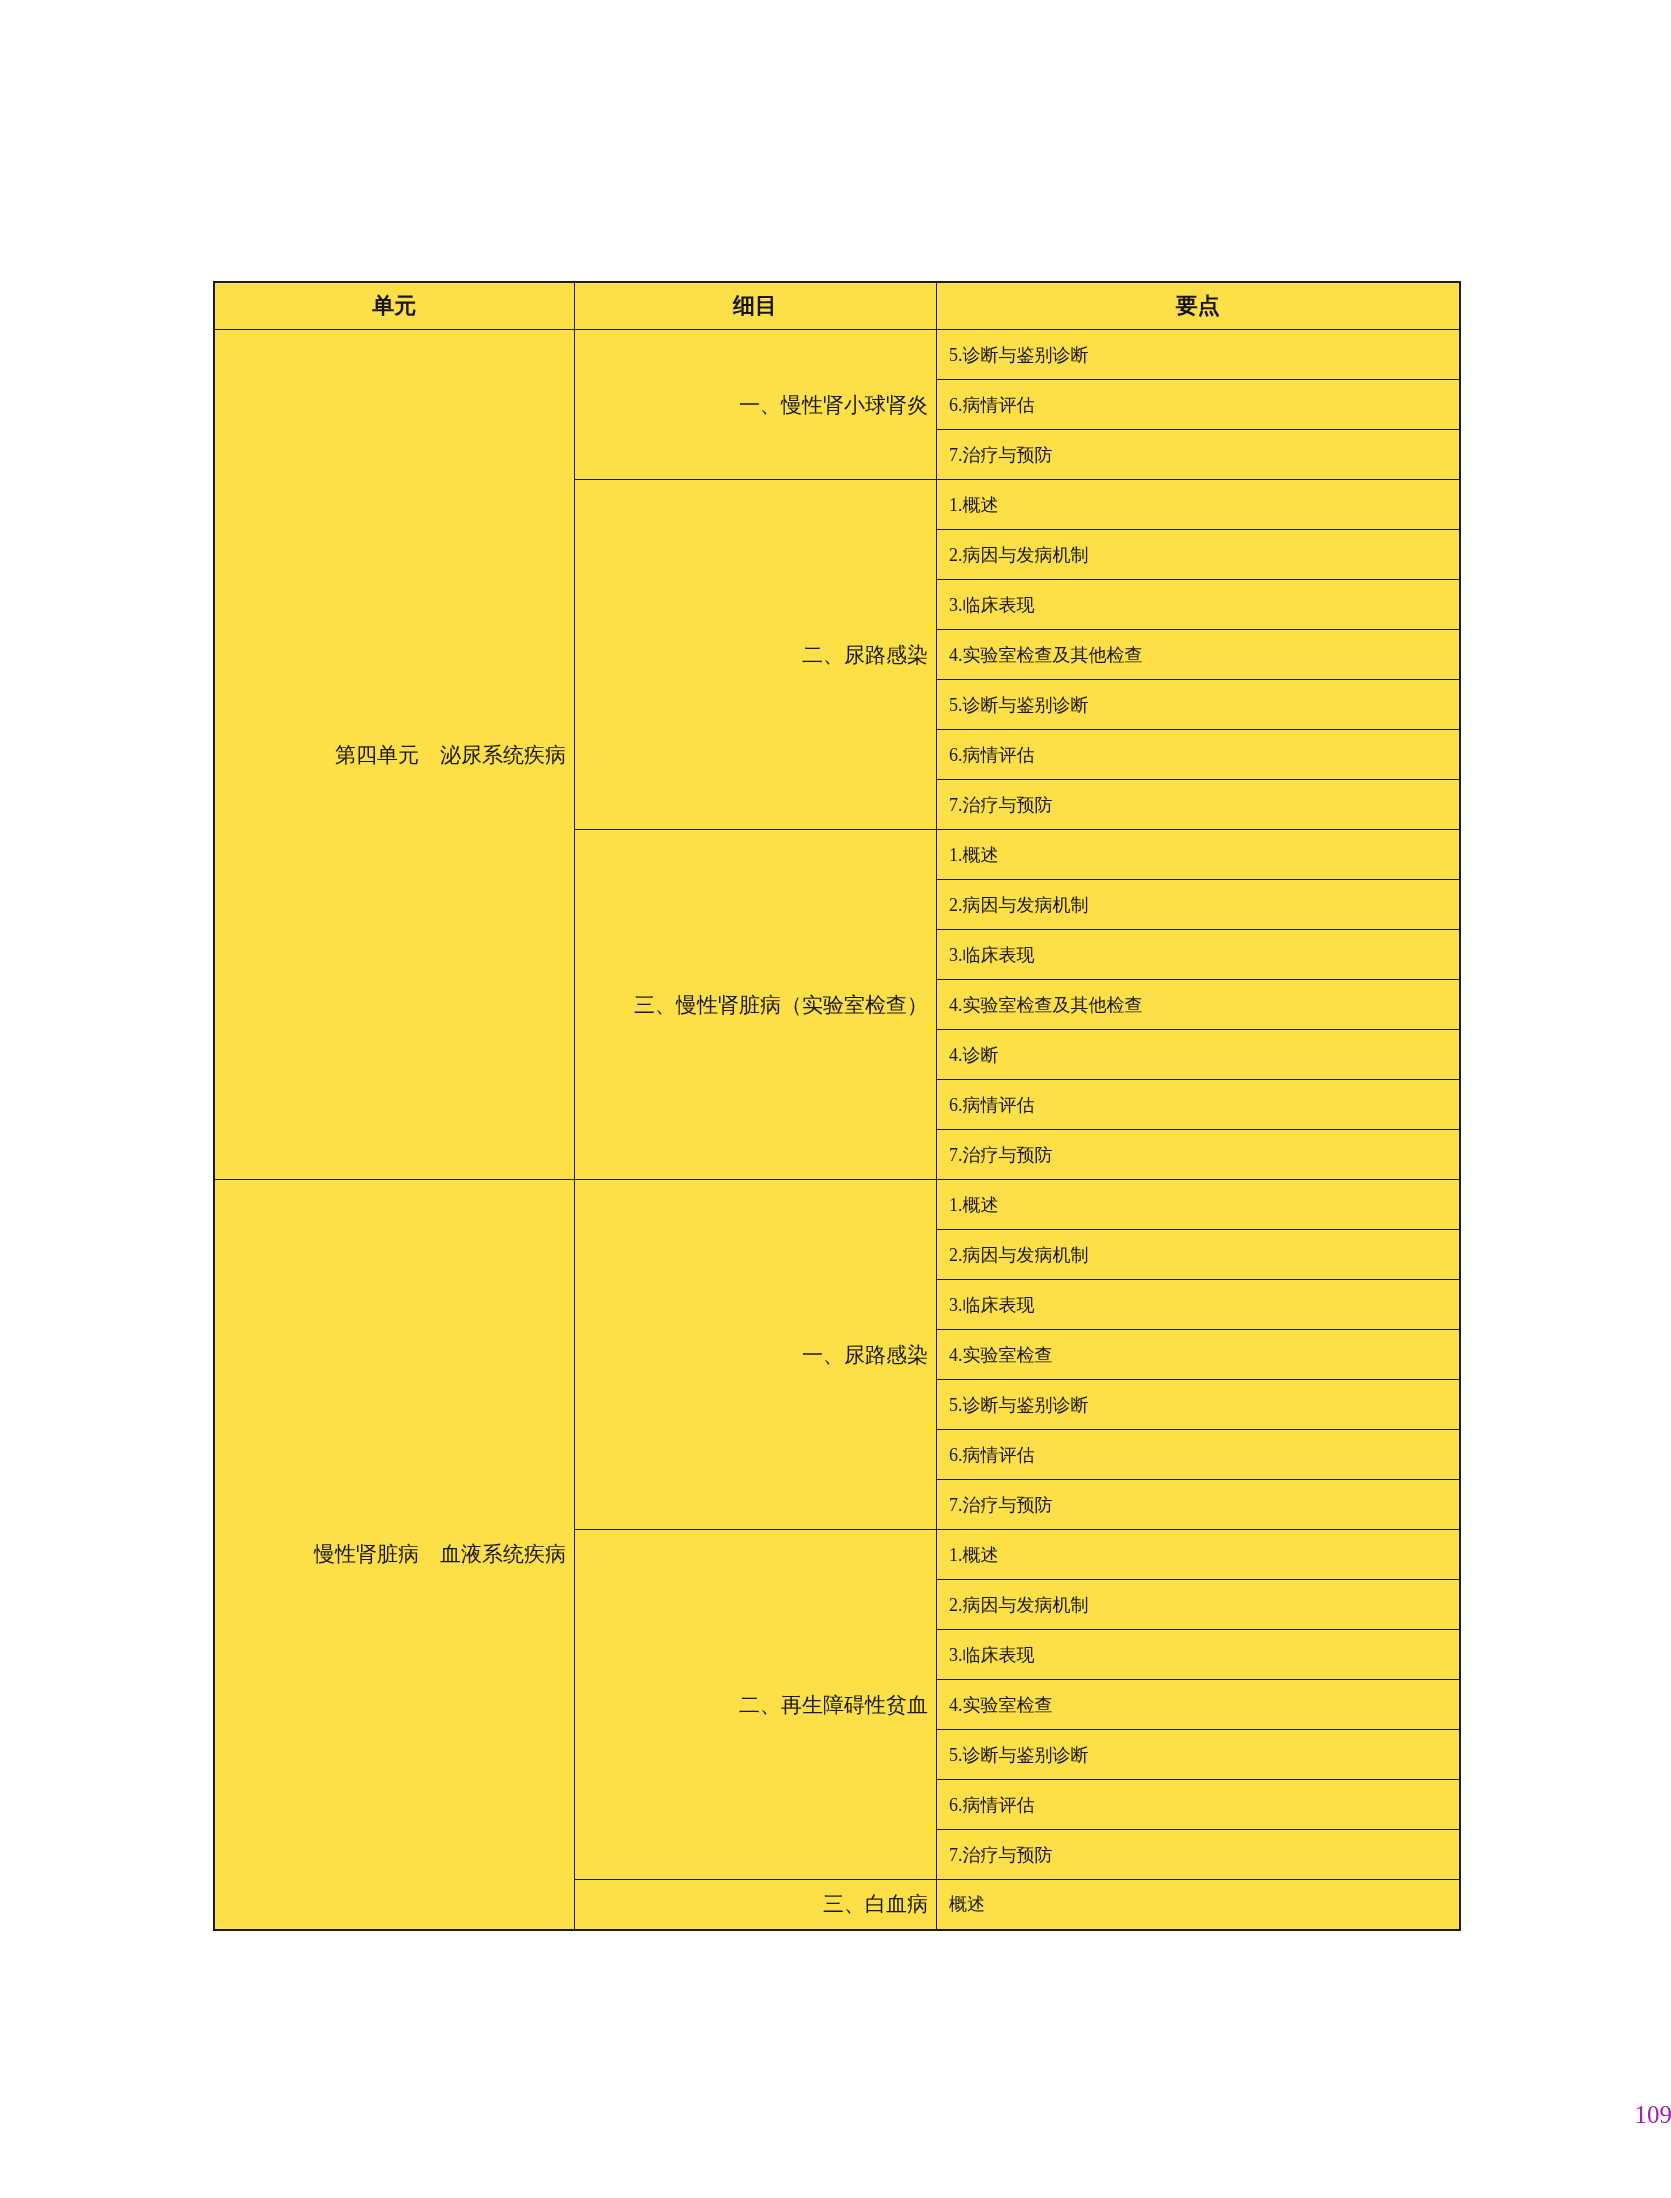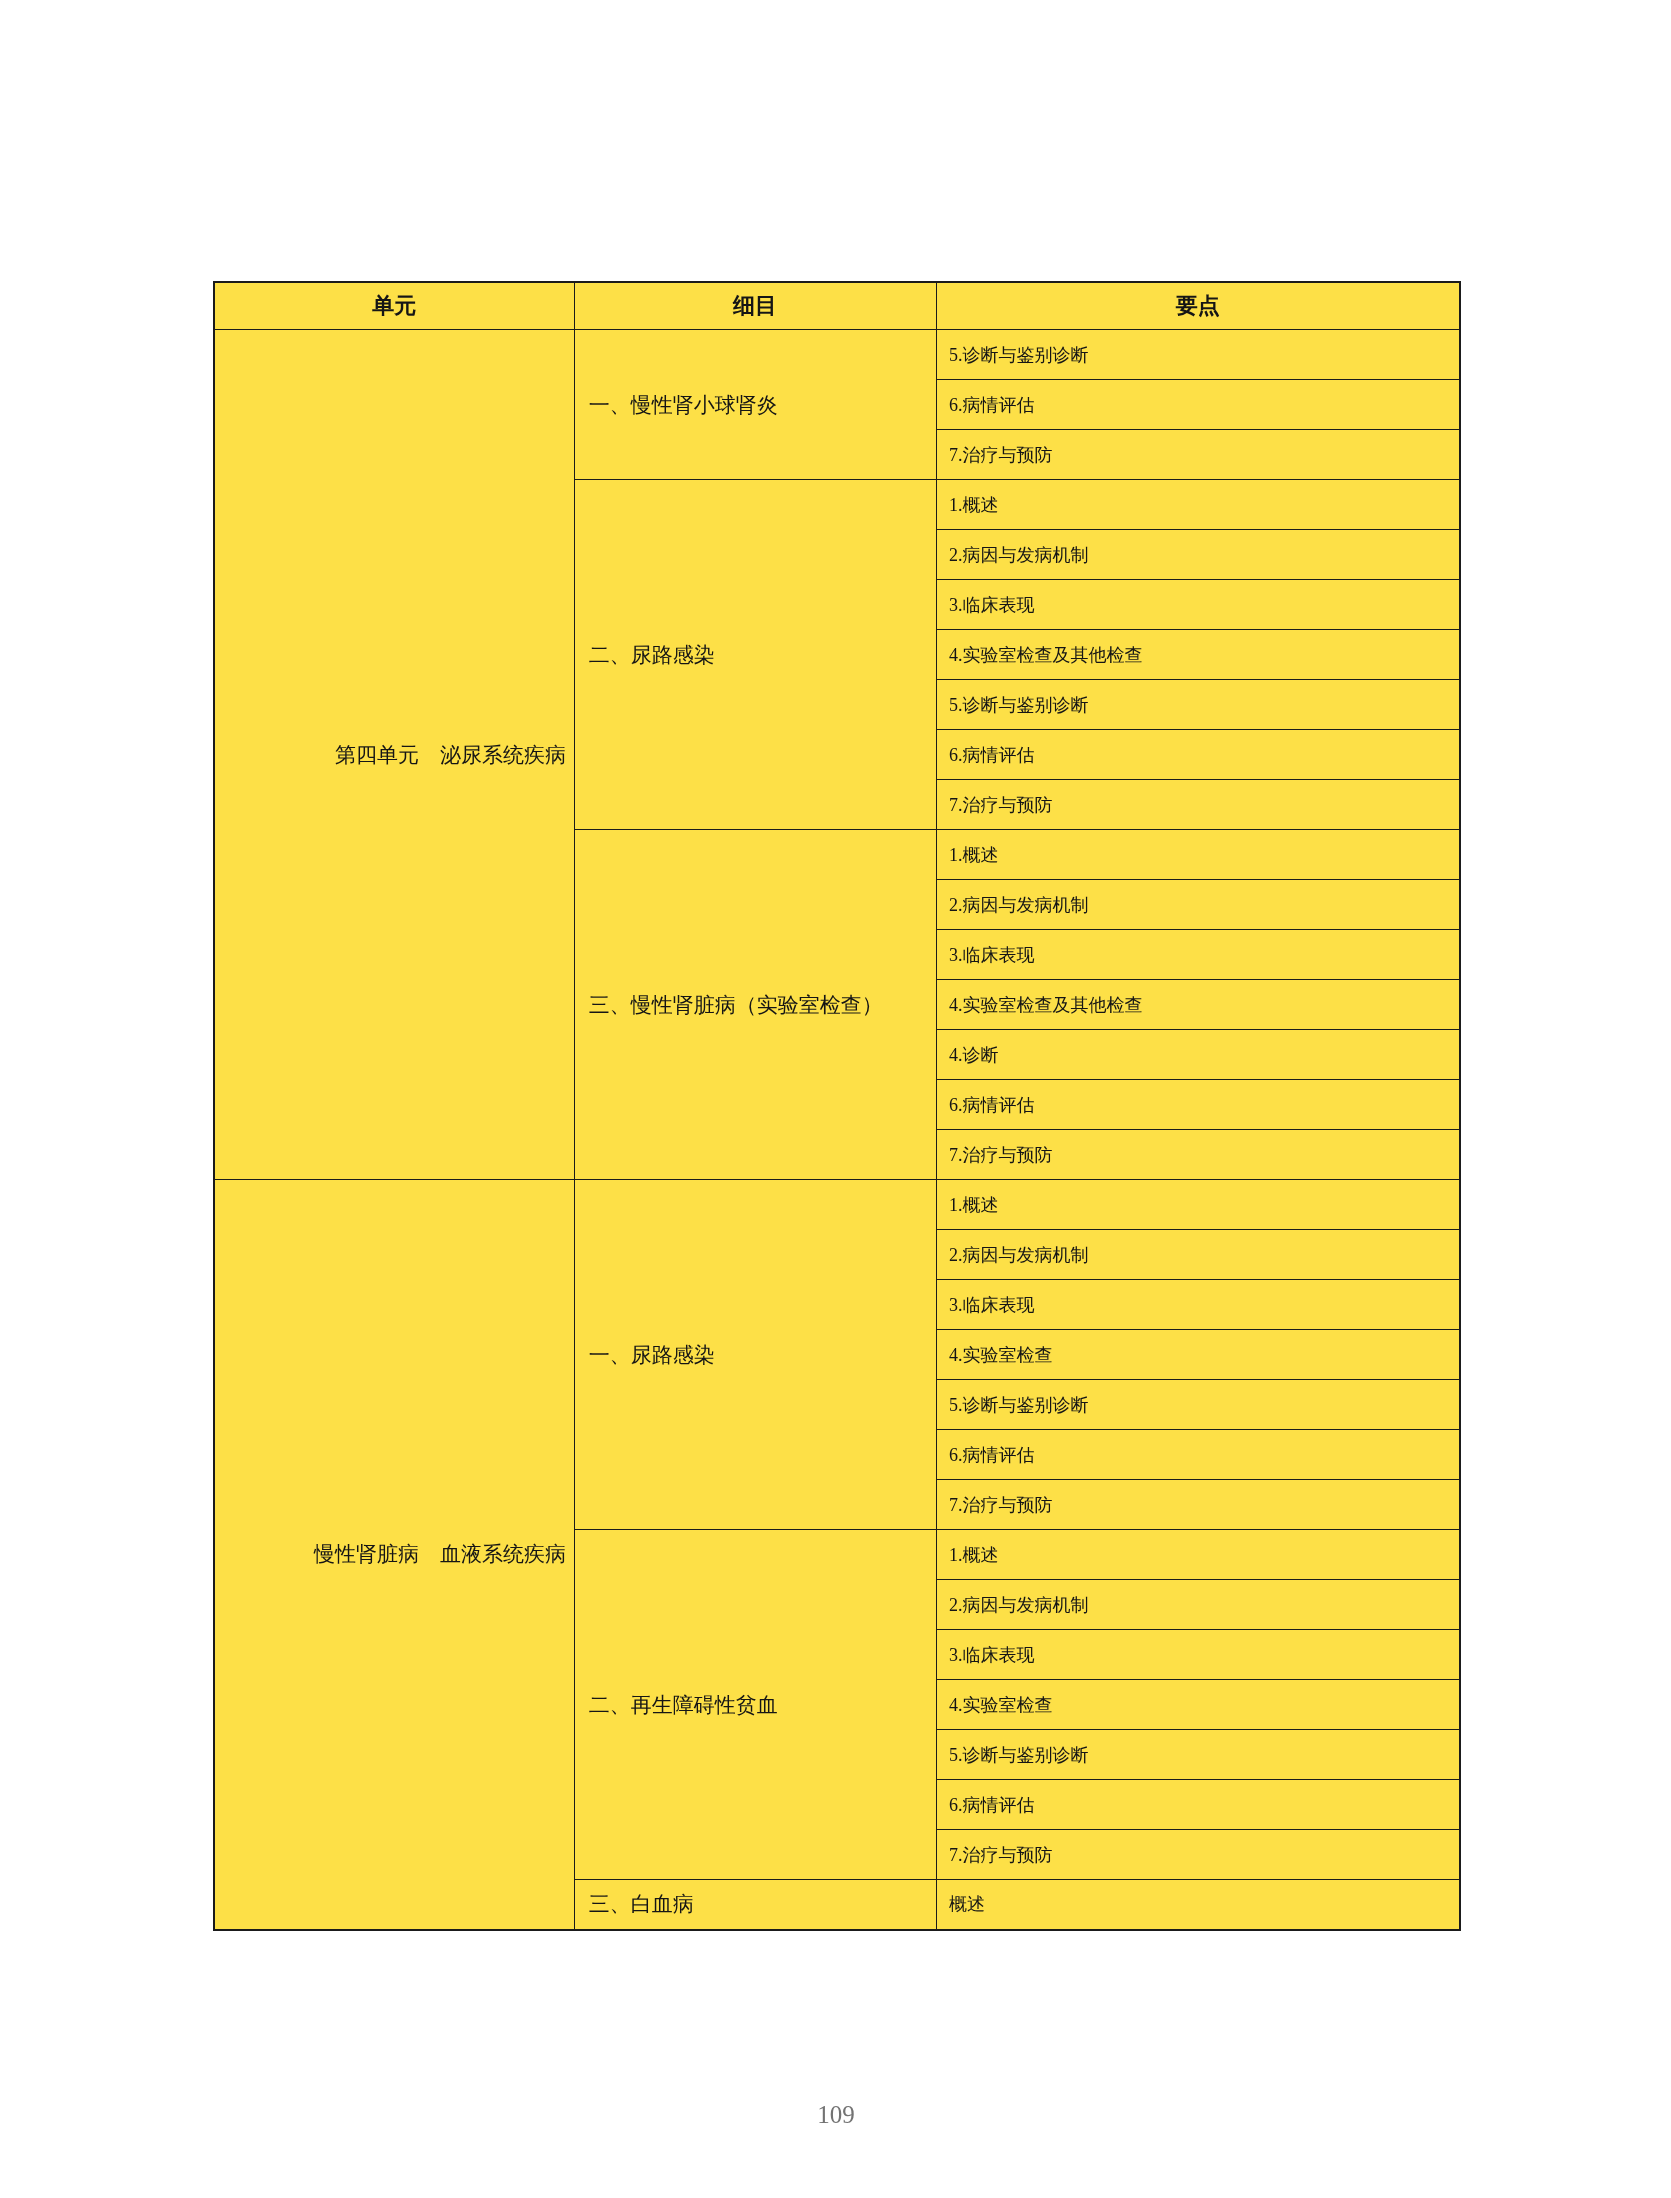--- a/index.html
+++ b/index.html
@@ -45,36 +45,36 @@
   table.syllabus tr.data-row {
     height: 50px;
   }
   td.unit-cell {
     font-size: 21px;
     text-align: right;
     padding: 0 7.6px 0 13.4px;
   }
   td.item-cell {
     font-size: 21px;
-    text-align: left;
+    text-align: right;
     padding: 0 7.6px 0 14.3px;
   }
   td.point-cell {
     font-size: 18px;
     text-align: left;
     padding: 0 7.6px 0 12.4px;
   }
   .page-number {
     position: absolute;
     top: 2101px;
     left: 0;
     width: 100%;
-    text-align: center;
+    text-align: right;
     font-size: 25px;
-    color: #737373;
+    color: #a21caf;
   }
 </style>
 </head>
 <body>
 
 <div class="page">
 
   <table class="syllabus">
     <colgroup>
       <col class="c1">

